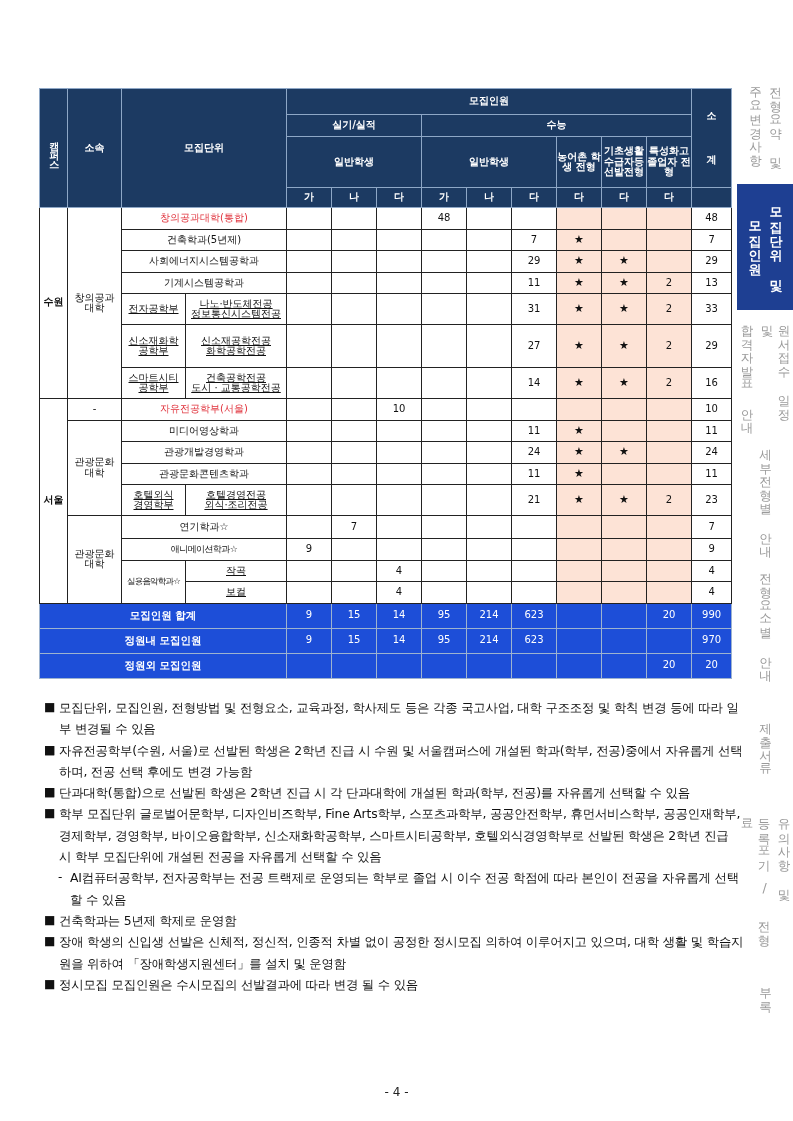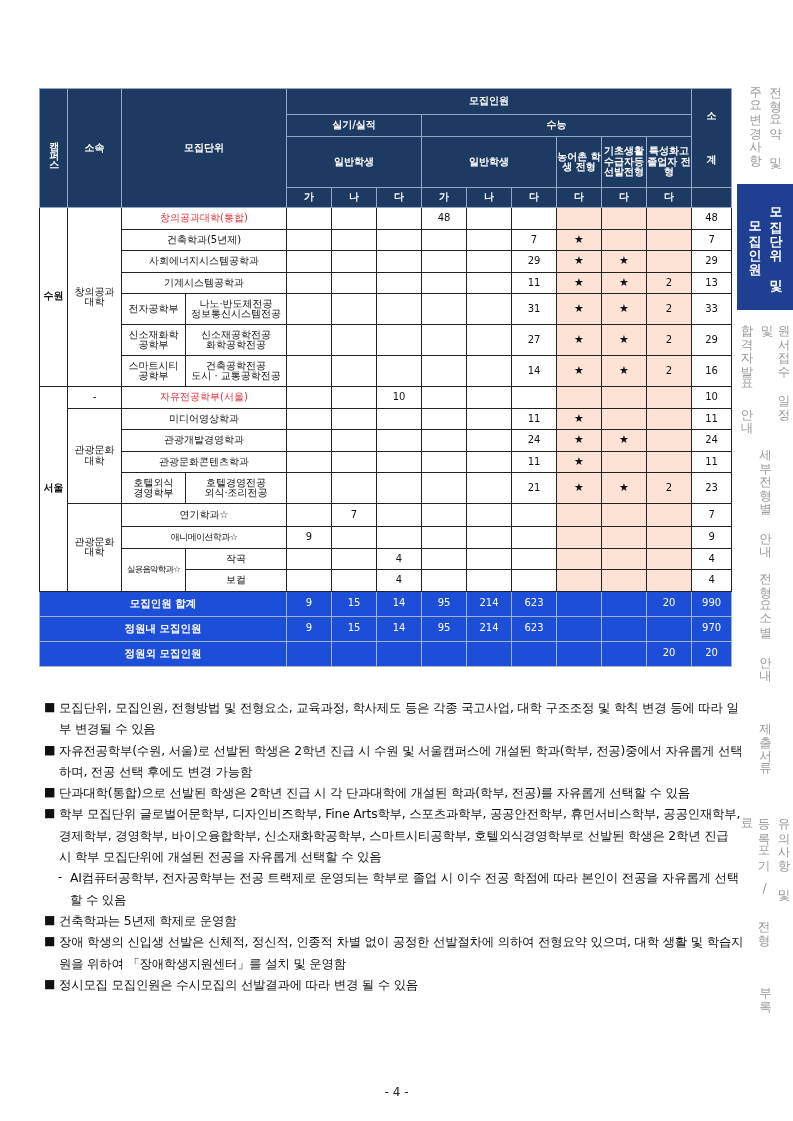--- a/index.html
+++ b/index.html
@@ -27,21 +27,21 @@
   }
   th.vert { writing-mode:vertical-rl; text-orientation:upright; letter-spacing:-1px; }
   .hdr-small { font-size:10px; line-height:1.0; }
   td.unit { text-align:left; padding-left:5px; font-size:10px; }
   td.red { color:#e0323c; }
   td.peach { background:#fde3d6; }
   td.campus { font-weight:bold; font-size:10px;font-family:Liberation Mono, monospace; }
   td.college { font-size:10px; line-height:1.05; }
   td.num { font-size:10px; }
   td.star { font-size:11px; }
-  td.sub { text-align:left; padding-left:3px; font-size:10px; line-height:1.05; }
+  td.sub { text-align:left; padding-left:3px; font-size:10px; line-height:1.05;text-decoration:underline; }
   td.tiny { font-size:8.5px; letter-spacing:-0.8px; text-align:center; }
   tr.total td { background:#1d4ed8; color:#fff; border:1px solid #9db3cf; }
   tr.total td.tlabel { font-weight:bold; font-size:10.5px; }
 
   
   .sidebar { position:absolute; left:737px; top:70px; width:56px; }
   .tab {
     position:absolute; left:0; width:56px;
     display:flex; flex-direction:row-reverse; justify-content:center; gap:3px;
     color:#9a9a9a; font-size:12.5px;
@@ -185,21 +185,21 @@
         <td class="num"></td>
         <td class="num"></td>
         <td class="num"></td>
         <td class="num"></td>
         <td class="num">31</td>
         <td class="num peach star">★</td>
         <td class="num peach star">★</td>
         <td class="num peach">2</td>
         <td class="num">33</td>
       </tr>
-      <tr style="height: 31px;">
+      <tr style="height: 43px;">
         <td class="sub" style="white-space: pre-line;">신소재화학
 공학부</td>
         <td class="sub" style="white-space: pre-line;">신소재공학전공
 화학공학전공</td>
         <td class="num"></td>
         <td class="num"></td>
         <td class="num"></td>
         <td class="num"></td>
         <td class="num"></td>
         <td class="num">27</td>
@@ -424,17 +424,17 @@
 
 <div class="notes">
   <div class="note"><span class="bullet">■</span><span>모집단위, 모집인원, 전형방법 및 전형요소, 교육과정, 학사제도 등은 각종 국고사업, 대학 구조조정 및 학칙 변경 등에 따라 일부 변경될 수 있음</span></div>
   <div class="note"><span class="bullet">■</span></div>
   <div class="note"><span class="bullet">■</span><span>자유전공학부(수원, 서울)로 선발된 학생은 2학년 진급 시 수원 및 서울캠퍼스에 개설된 학과(학부, 전공)중에서 자유롭게 선택하며, 전공 선택 후에도 변경 가능함</span></div>
   <div class="note"><span class="bullet">■</span></div>
   <div class="note"><span class="bullet">■</span><span>단과대학(통합)으로 선발된 학생은 2학년 진급 시 각 단과대학에 개설된 학과(학부, 전공)를 자유롭게 선택할 수 있음</span></div>
   <div class="note"><span class="bullet">■</span><span>학부 모집단위 글로벌어문학부, 디자인비즈학부, Fine Arts학부, 스포츠과학부, 공공안전학부, 휴먼서비스학부, 공공인재학부, 경제학부, 경영학부, 바이오융합학부, 신소재화학공학부, 스마트시티공학부, 호텔외식경영학부로 선발된 학생은 2학년 진급 시 학부 모집단위에 개설된 전공을 자유롭게 선택할 수 있음</span></div>
   <div class="note sub"><span class="bullet">-</span><span>AI컴퓨터공학부, 전자공학부는 전공 트랙제로 운영되는 학부로 졸업 시 이수 전공 학점에 따라 본인이 전공을 자유롭게 선택할 수 있음</span></div>
   <div class="note"><span class="bullet">■</span><span>건축학과는 5년제 학제로 운영함</span></div>
-  <div class="note"><span class="bullet">■</span><span>장애 학생의 신입생 선발은 신체적, 정신적, 인종적 차별 없이 공정한 선발절차에 의하여 전형요약 있으며, 대학 생활 및 학습지원을 위하여 「장애학생지원센터」를 설치 및 운영함</span></div>
+  <div class="note"><span class="bullet">■</span><span>장애 학생의 신입생 선발은 신체적, 정신적, 인종적 차별 없이 공정한 정시모집 의하여 이루어지고 있으며, 대학 생활 및 학습지원을 위하여 「장애학생지원센터」를 설치 및 운영함</span></div>
   <div class="note"><span class="bullet">■</span><span>정시모집 모집인원은 수시모집의 선발결과에 따라 변경 될 수 있음</span></div>
 </div>
 
 <div class="pageno">- 4 -</div>
 
 </body></html>

